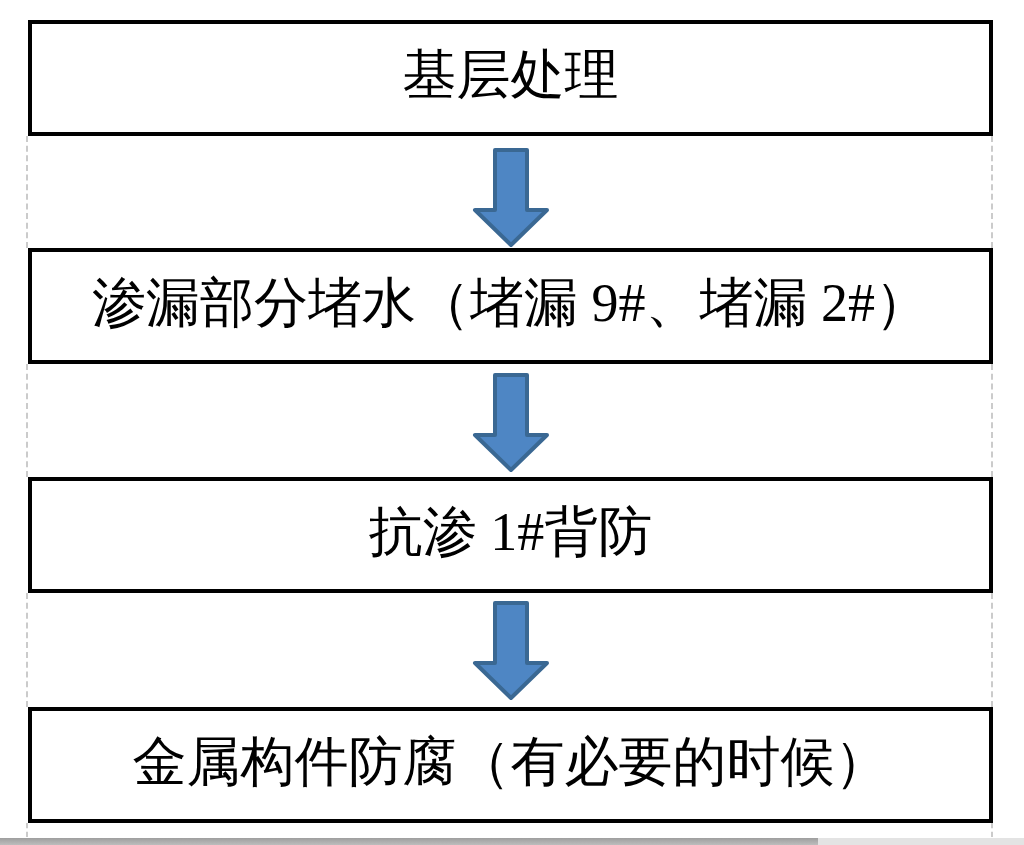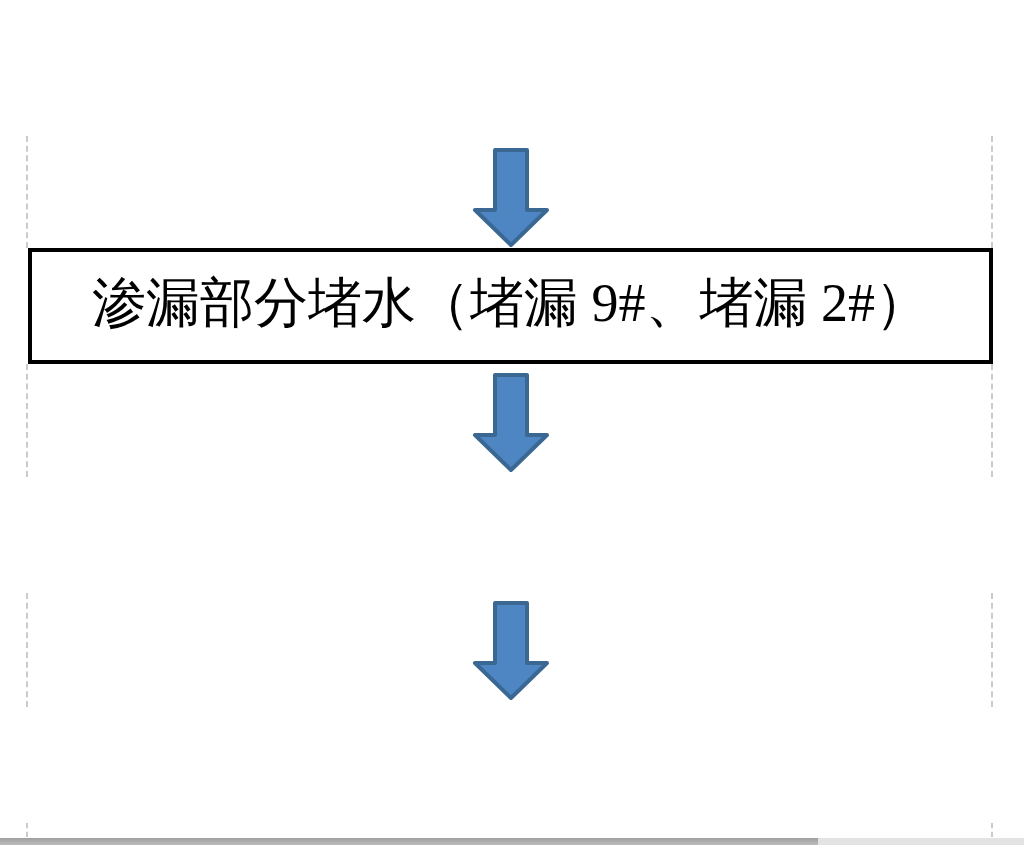--- a/index.html
+++ b/index.html
@@ -71,26 +71,35 @@
     width: 818px;
     height: 7px;
     background: linear-gradient(#9e9e9e, #bdbdbd);
   }
 </style>
 </head>
 <body>
 
 <div class="canvas">
 
+  <div class="flow-box box-1">
+    <span class="label">基层处理</span>
+  </div>
 
   <div class="flow-box box-2">
     <span class="label">渗漏部分堵水（堵漏 9#、堵漏 2#）</span>
   </div>
 
+  <div class="flow-box box-3">
+    <span class="label">抗渗 1#背防</span>
+  </div>
 
+  <div class="flow-box box-4">
+    <span class="label">金属构件防腐（有必要的时候）</span>
+  </div>
 
   <div class="dash-v dash-left gap-1"></div>
   <div class="dash-v dash-right gap-1"></div>
   <div class="dash-v dash-left gap-2"></div>
   <div class="dash-v dash-right gap-2"></div>
   <div class="dash-v dash-left gap-3"></div>
   <div class="dash-v dash-right gap-3"></div>
   <div class="dash-v dash-left gap-4"></div>
   <div class="dash-v dash-right gap-4"></div>
 

